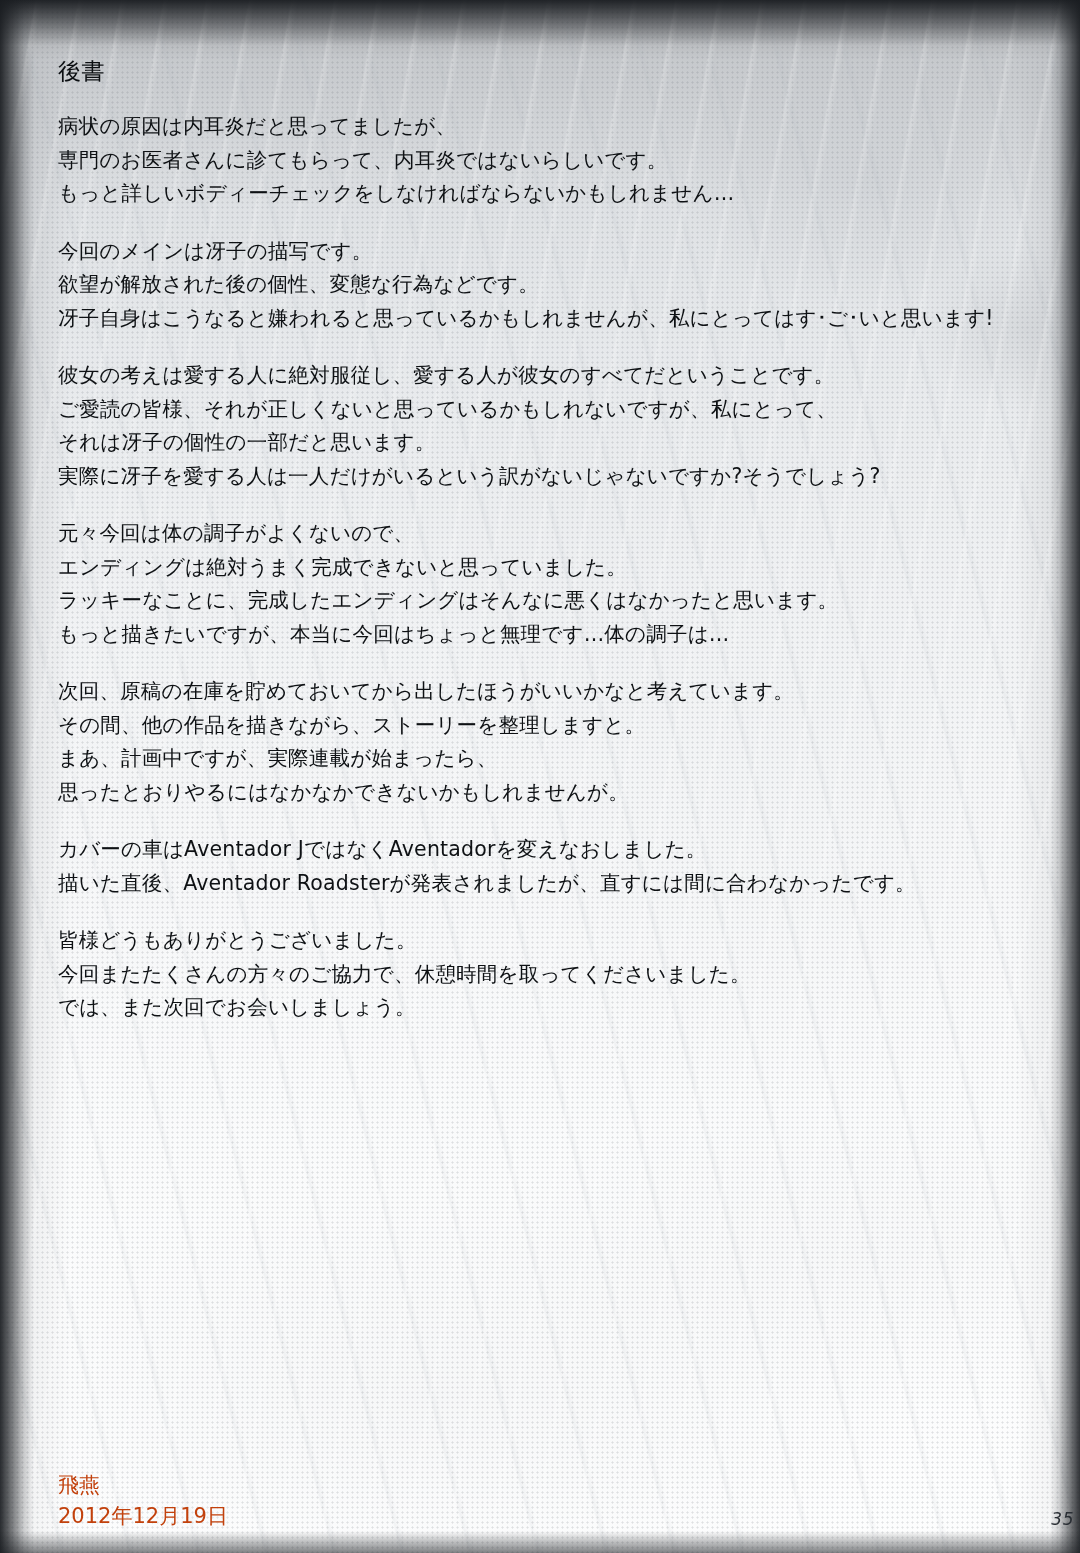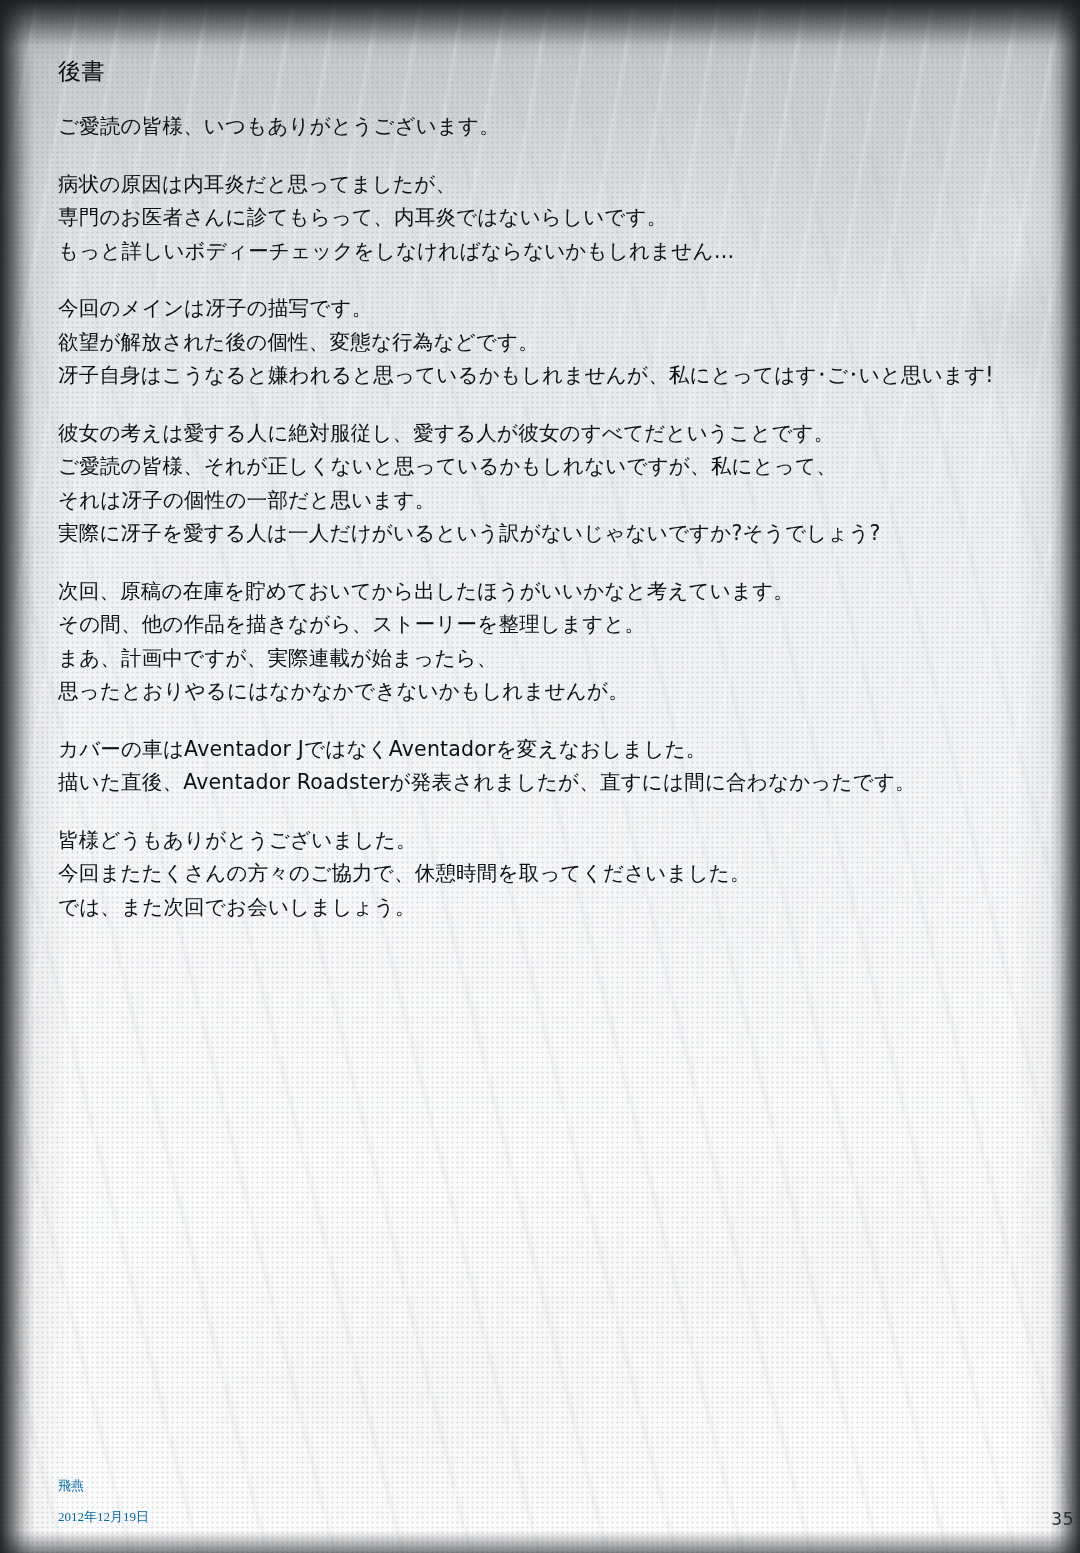--- a/index.html
+++ b/index.html
@@ -110,64 +110,67 @@
     letter-spacing: 0.2px;
   }
   .para {
     margin: 0 0 24px 0;
     white-space: pre-line;
   }
   .sign {
     position: absolute;
     left: 58px;
     top: 1470px;
-    font-size: 13px;
+    font-size: 21px;
     line-height: 31px;
-    color: #0369a1;
+    color: #c2410c;
     white-space: pre-line;
-    font-family: Liberation Serif, serif;
   }
   .page-number {
     position: absolute;
     right: 6px;
     bottom: 24px;
     font-size: 17px;
     color: #2a2f35;
     letter-spacing: 0.5px;
+    font-style: italic;
   }
 </style>
 </head>
 <body>
 
 <div class="page">
 
   <div class="bg-art"></div>
   <div class="bg-streaks"></div>
   <div class="bg-dots"></div>
   <div class="vignette-top"></div>
   <div class="vignette-left"></div>
   <div class="vignette-right"></div>
   <div class="vignette-bottom"></div>
 
   <div class="text-layer">
 
     <div class="heading">後書</div>
 
     <div class="body-text">
-      <p class="para">ご愛読の皆様、いつもありがとうございます。</p>
       <p class="para">病状の原因は内耳炎だと思ってましたが、
 専門のお医者さんに診てもらって、内耳炎ではないらしいです。
 もっと詳しいボディーチェックをしなければならないかもしれません…</p>
       <p class="para">今回のメインは冴子の描写です。
 欲望が解放された後の個性、変態な行為などです。
 冴子自身はこうなると嫌われると思っているかもしれませんが、私にとってはす･ご･いと思います!</p>
       <p class="para">彼女の考えは愛する人に絶対服従し、愛する人が彼女のすべてだということです。
 ご愛読の皆様、それが正しくないと思っているかもしれないですが、私にとって、
 それは冴子の個性の一部だと思います。
 実際に冴子を愛する人は一人だけがいるという訳がないじゃないですか?そうでしょう?</p>
+      <p class="para">元々今回は体の調子がよくないので、
+エンディングは絶対うまく完成できないと思っていました。
+ラッキーなことに、完成したエンディングはそんなに悪くはなかったと思います。
+もっと描きたいですが、本当に今回はちょっと無理です…体の調子は…</p>
       <p class="para">次回、原稿の在庫を貯めておいてから出したほうがいいかなと考えています。
 その間、他の作品を描きながら、ストーリーを整理しますと。
 まあ、計画中ですが、実際連載が始まったら、
 思ったとおりやるにはなかなかできないかもしれませんが。</p>
       <p class="para">カバーの車はAventador JではなくAventadorを変えなおしました。
 描いた直後、Aventador Roadsterが発表されましたが、直すには間に合わなかったです。</p>
       <p class="para">皆様どうもありがとうございました。
 今回またたくさんの方々のご協力で、休憩時間を取ってくださいました。
 では、また次回でお会いしましょう。</p>
     </div>

